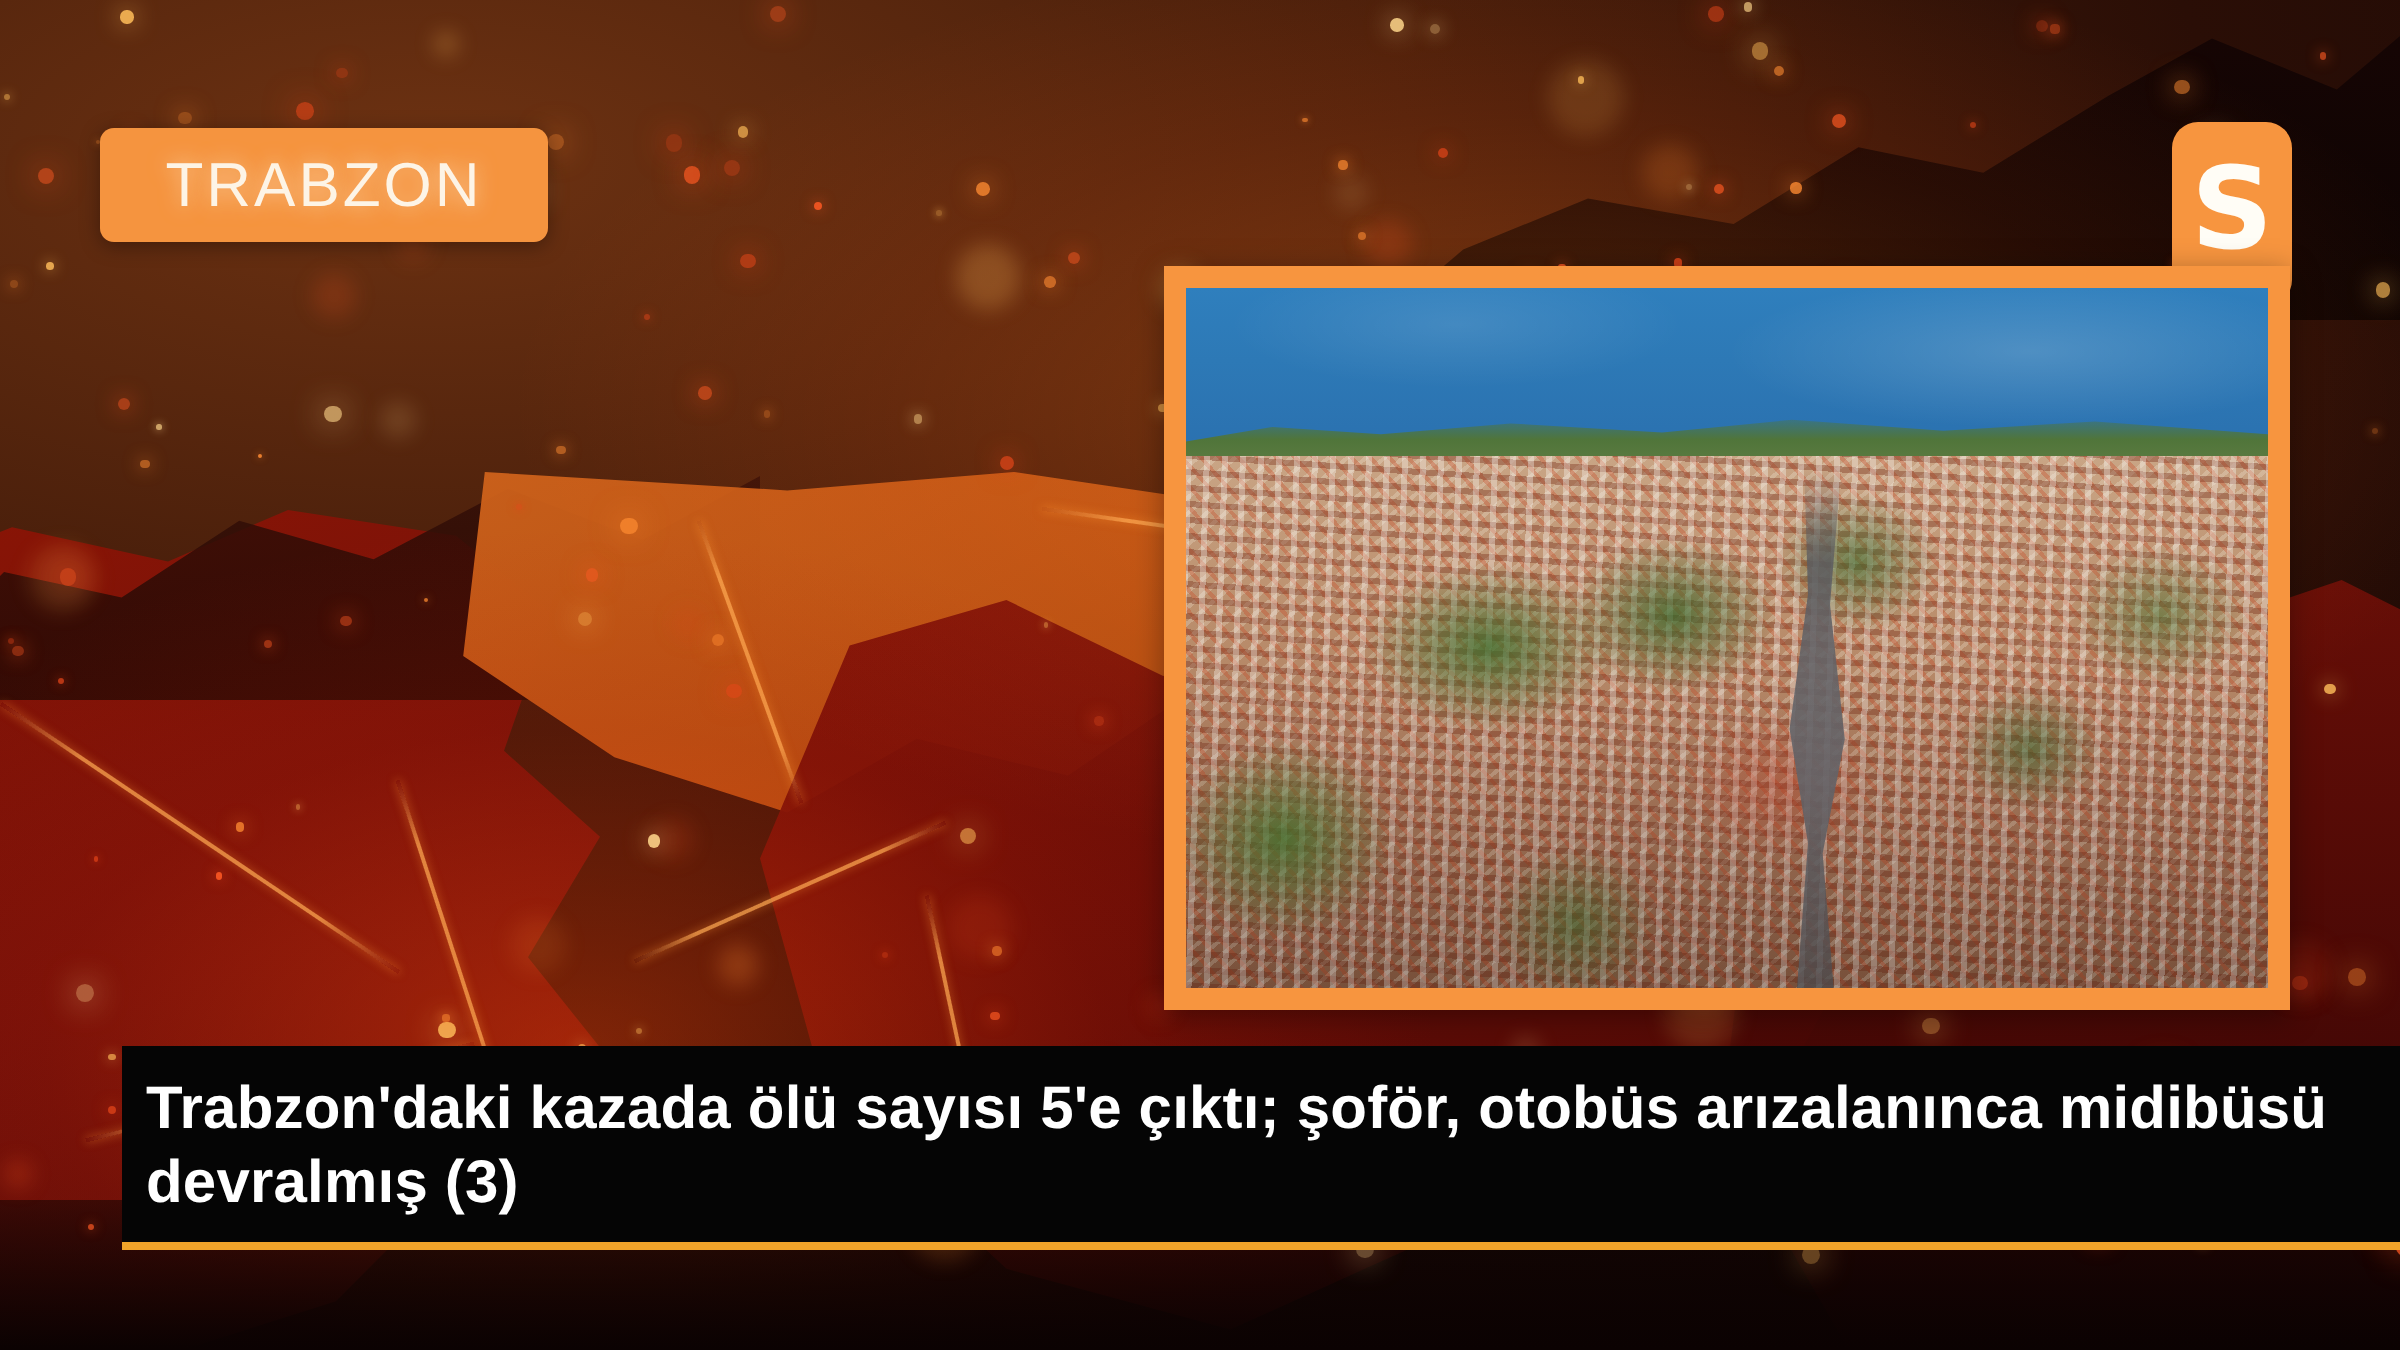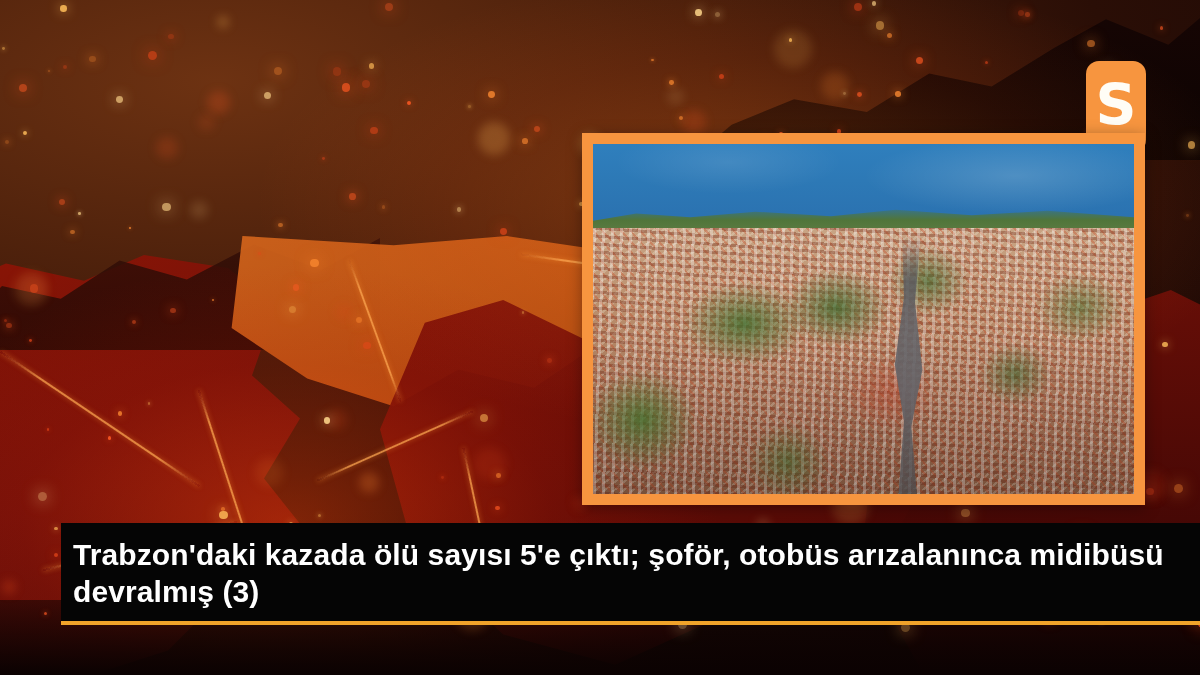--- a/index.html
+++ b/index.html
@@ -428,20 +428,23 @@
       <div class="bokeh" style="width: 5.76763px; height: 5.76763px; left: 715.608px; top: 577.809px; background: rgba(255, 215, 140, 0.54); box-shadow: rgba(255, 215, 140, 0.75) 0px 0px 10.4px;"></div>
       <div class="bokeh" style="width: 4.15647px; height: 4.15647px; left: 132.076px; top: 319.71px; background: rgba(255, 90, 35, 0.49); box-shadow: rgba(255, 90, 35, 0.75) 0px 0px 7.5px;"></div>
       <div class="bokeh" style="width: 4.66726px; height: 4.66726px; left: 871.761px; top: 1.4246px; background: rgba(255, 215, 140, 0.68); box-shadow: rgba(255, 215, 140, 0.75) 0px 0px 8.4px;"></div>
       <div class="bokeh" style="width: 18.1835px; height: 18.1835px; left: 903.45px; top: 270.809px; background: rgba(255, 190, 90, 0.17); filter: blur(5px);"></div>
       <div class="bokeh" style="width: 8.2579px; height: 8.2579px; left: 332.688px; top: 67.2971px; background: rgba(230, 70, 25, 0.33); box-shadow: rgba(230, 70, 25, 0.75) 0px 0px 14.9px;"></div>
       <div class="bokeh" style="width: 6.95013px; height: 6.95013px; left: 500.082px; top: 227.93px; background: rgba(230, 70, 25, 0.71); box-shadow: rgba(230, 70, 25, 0.75) 0px 0px 12.5px;"></div>
       <div class="bokeh" style="width: 29.6818px; height: 29.6818px; left: 893.653px; top: 549.244px; background: rgba(255, 90, 35, 0.2); filter: blur(5px);"></div>
       <div class="bokeh" style="width: 5.80891px; height: 5.80891px; left: 170.237px; top: 307.576px; background: rgba(255, 90, 35, 0.46); box-shadow: rgba(255, 90, 35, 0.75) 0px 0px 10.5px;"></div>
     </div>
 
+  <div class="city-badge">
+    <span>TRABZON</span>
+  </div>
 
   <div class="brand-logo">
     <span>S</span>
   </div>
 
   <div class="photo-frame">
     <div class="photo">
       <div class="ph-sea"></div>
       <div class="ph-coast"></div>
       <div class="ph-city"></div>

